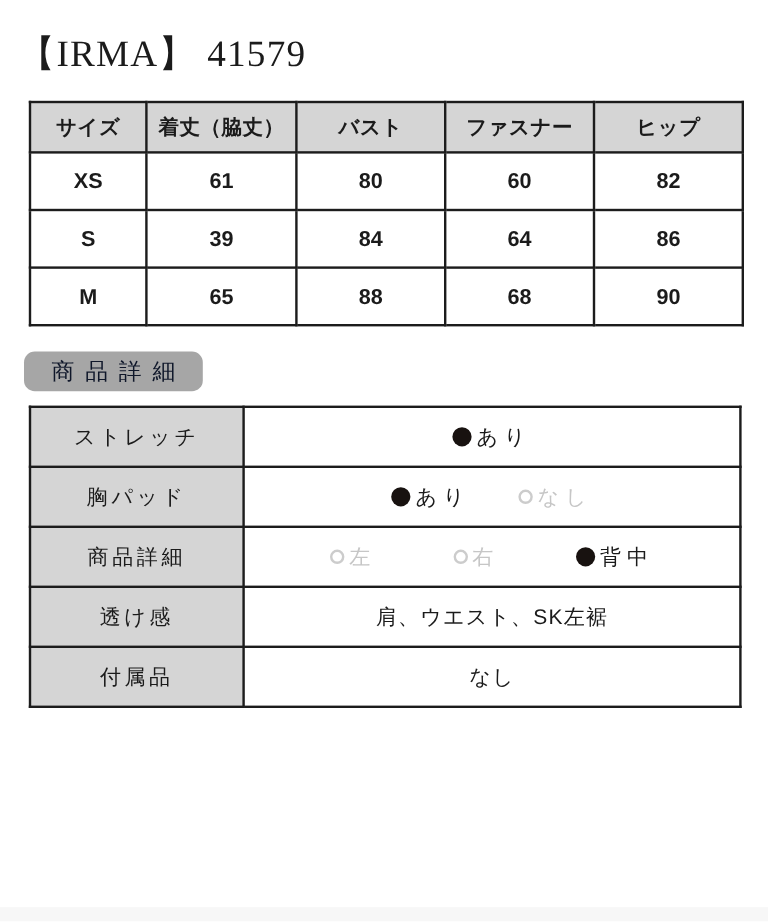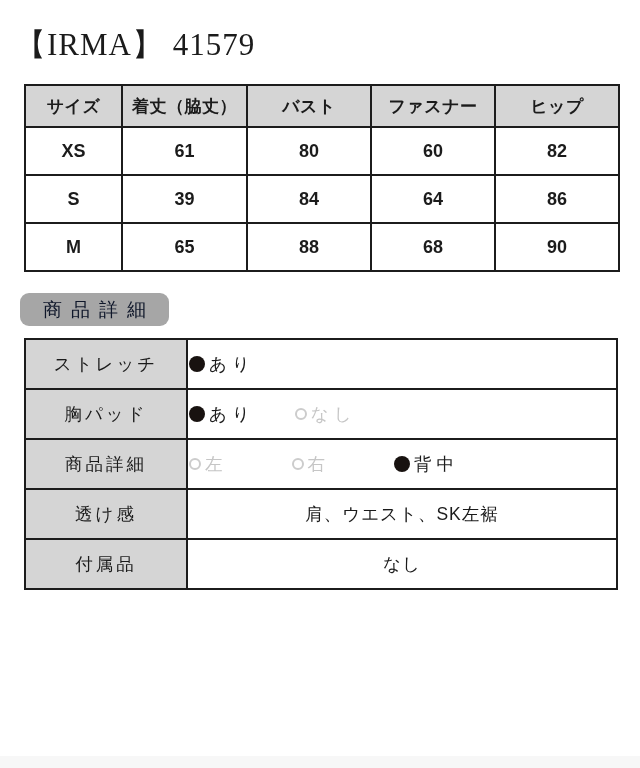--- a/index.html
+++ b/index.html
@@ -75,28 +75,28 @@
     table-layout: fixed;
     margin: 12px 0 0 1px;
   }
   .details-table th, .details-table td {
     border: 2px solid #1c1c1c;
     vertical-align: middle;
     height: 50px;
   }
   .details-table th {
     background: #d5d5d5;
-    width: 162px;
+    width: 178px;
     font-size: 17.5px;
     font-weight: 400;
     letter-spacing: 3px;
     text-align: center;
   }
   .details-table td { font-size: 17.5px; background: #ffffff; }
-  .opts { display: flex; align-items: center; justify-content: flex-start; font-family: Liberation Serif, serif; }
+  .opts { display: flex; align-items: center; justify-content: center; font-family: Liberation Serif, serif; }
   .opts.gap2 { gap: 40px; }
   .opts.gap3 { gap: 64px; }
   .opt { display: inline-flex; align-items: center; letter-spacing: 5px; }
   .opt .dot { flex: none; margin-right: 4px; border-radius: 50%; }
   .dot.filled { width: 16px; height: 16px; background: #181210; }
   .dot.empty  { width: 12px; height: 12px; border: 2px solid #cccccc; background: #fff; }
   .opt.inactive { color: #c6c6c6; }
   td.plain { text-align: center; letter-spacing: 1px; }
 
   

